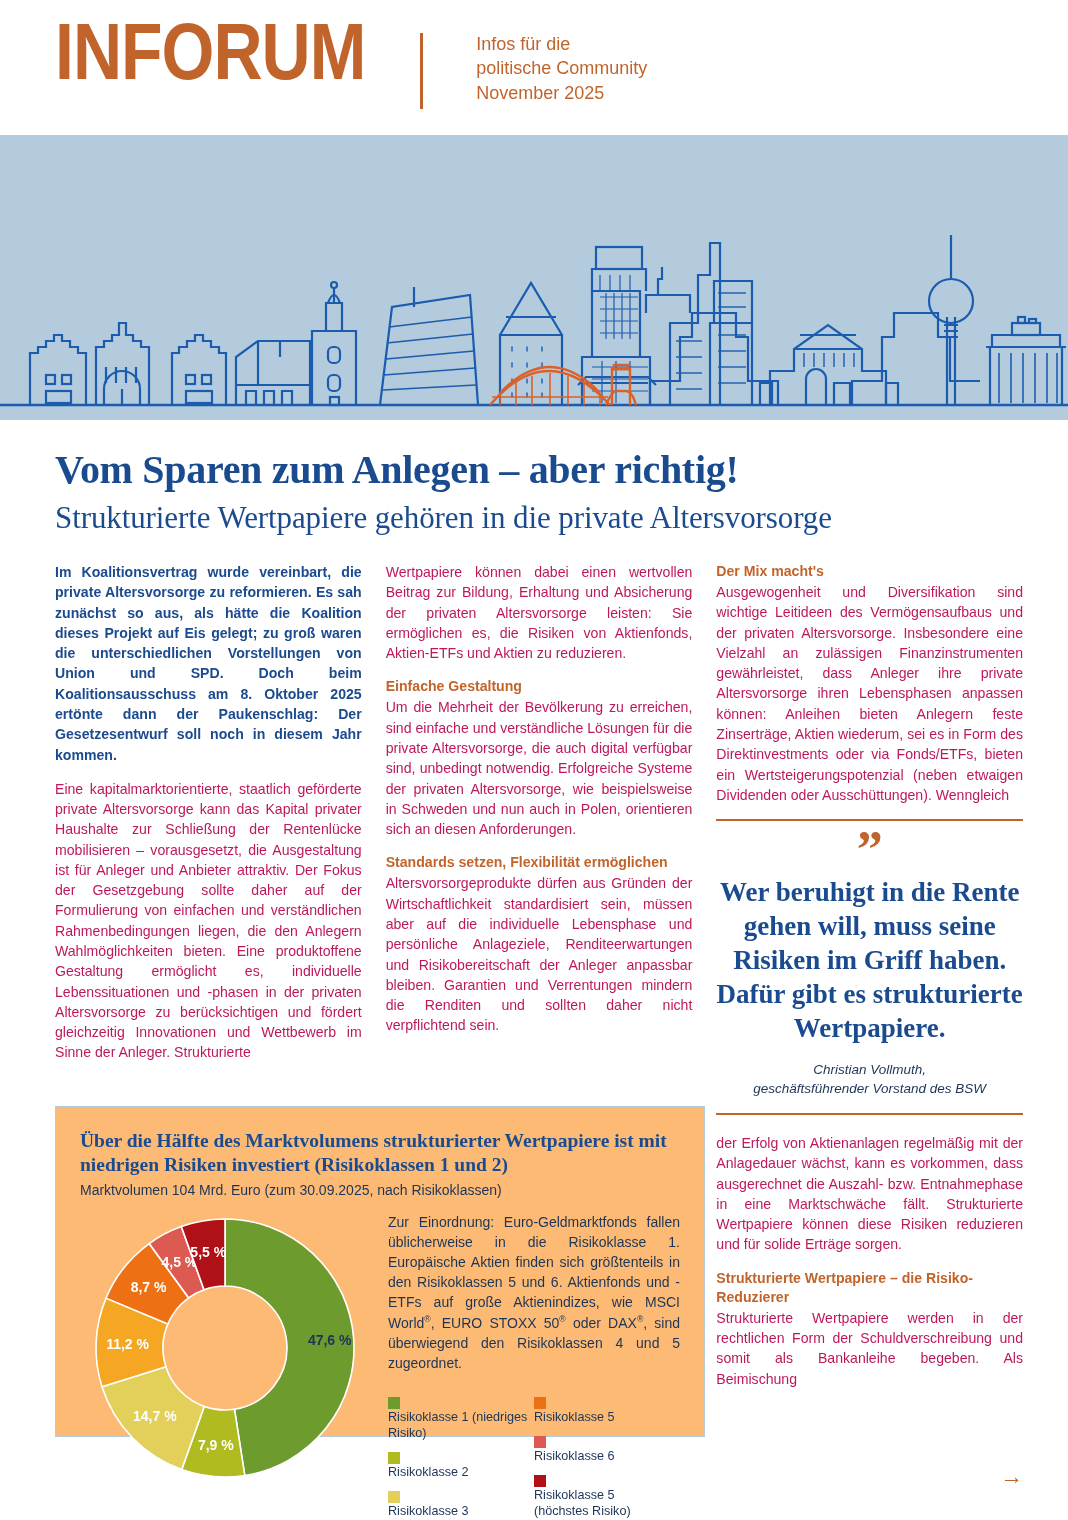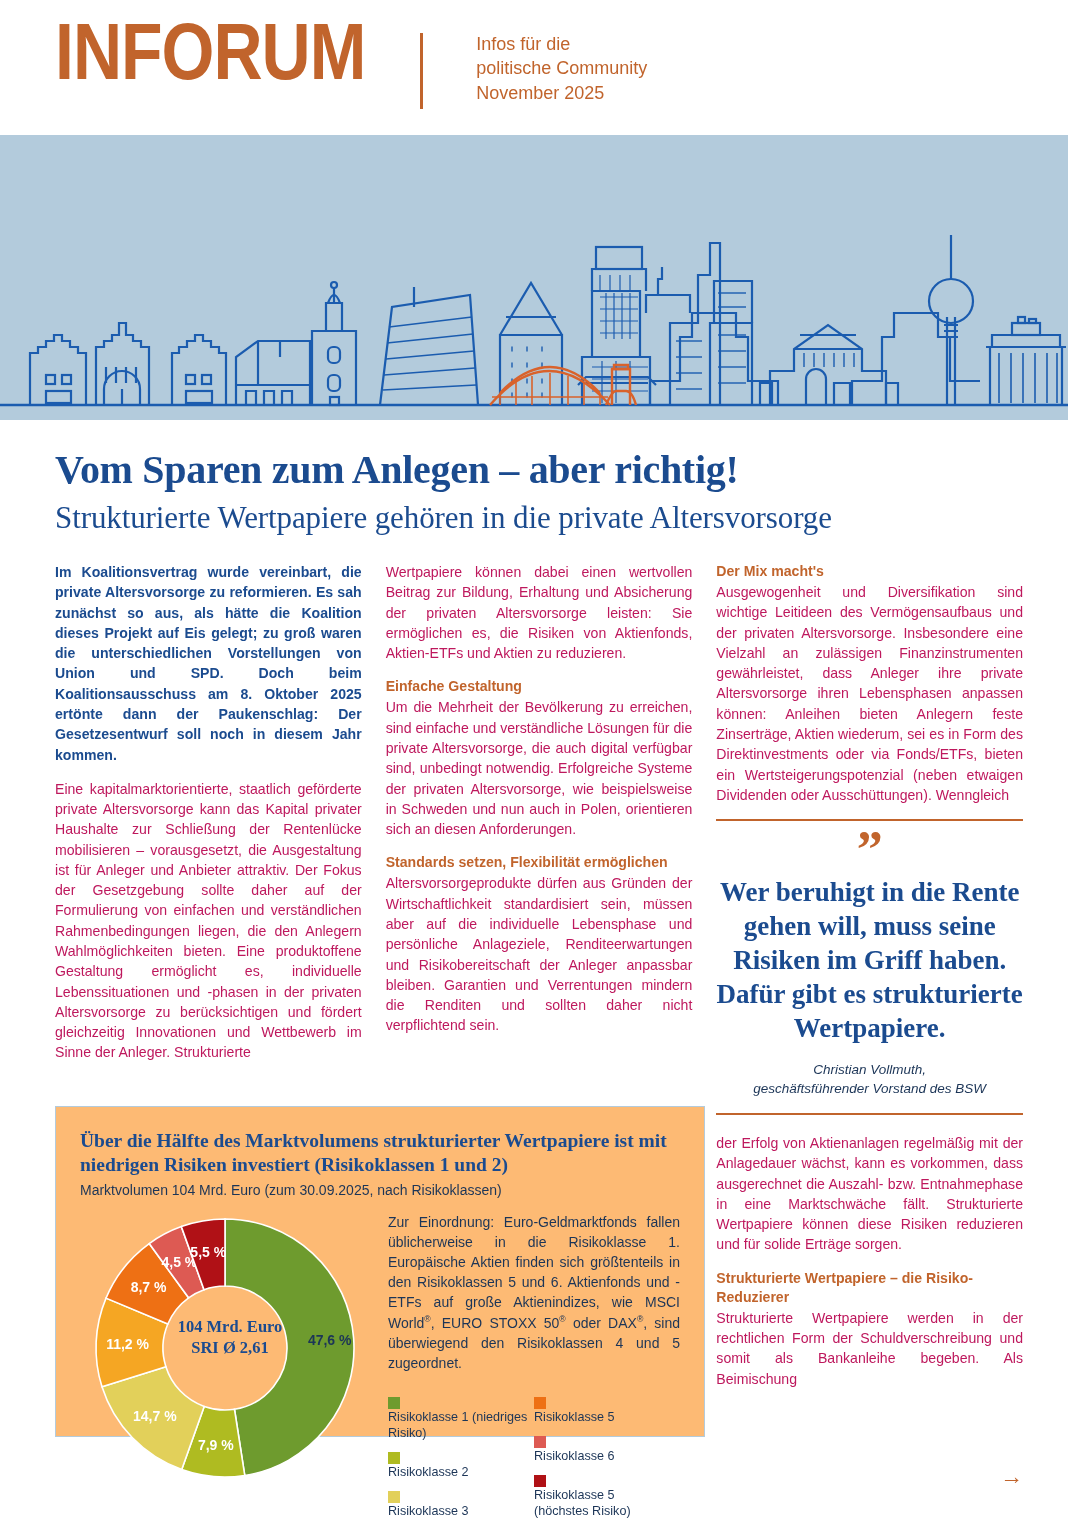--- a/index.html
+++ b/index.html
@@ -517,24 +517,20 @@
             <text x="74.82423063345195" y="208.68760147776737" text-anchor="middle" font-family="&quot;Liberation Sans&quot;, sans-serif" font-size="14" font-weight="700" fill="#ffffff">14,7 %</text>
             <path d="M 21.99251464781834 174.86075845030325 A 129 129 0 0 1 26.033682840826444 86.11999016055702 L 87.82239020256776 112.02666193763206 A 62 62 0 0 0 85.88012331910649 154.67726375130854 Z" fill="#F5A623" stroke="#ffffff" stroke-width="1.6"></path>
             <text x="47.60094092119196" y="136.564541673867" text-anchor="middle" font-family="&quot;Liberation Sans&quot;, sans-serif" font-size="14" font-weight="700" fill="#ffffff">11,2 %</text>
             <path d="M 26.033682840826444 86.11999016055702 A 129 129 0 0 1 69.24122520700683 31.589234071076064 L 108.58880591344516 85.81808149152494 A 62 62 0 0 0 87.82239020256776 112.02666193763206 Z" fill="#EE7014" stroke="#ffffff" stroke-width="1.6"></path>
             <text x="68.58101876073394" y="80.44928318877882" text-anchor="middle" font-family="&quot;Liberation Sans&quot;, sans-serif" font-size="14" font-weight="700" fill="#ffffff">8,7 %</text>
             <path d="M 69.24122520700683 31.589234071076064 A 129 129 0 0 1 101.34471270145644 14.611302458253462 L 124.01838905031241 77.65814536753268 A 62 62 0 0 0 108.58880591344516 85.81808149152494 Z" fill="#DD5A53" stroke="#ffffff" stroke-width="1.6"></path>
             <text x="99.41876541197271" y="54.810667403493454" text-anchor="middle" font-family="&quot;Liberation Sans&quot;, sans-serif" font-size="14" font-weight="700" fill="#ffffff">4,5 %</text>
             <path d="M 101.34471270145644 14.611302458253462 A 129 129 0 0 1 144.99999999999997 7 L 145 74 A 62 62 0 0 0 124.01838905031241 77.65814536753268 Z" fill="#B01116" stroke="#ffffff" stroke-width="1.6"></path>
             <text x="128.2534923236006" y="44.94894857085481" text-anchor="middle" font-family="&quot;Liberation Sans&quot;, sans-serif" font-size="14" font-weight="700" fill="#ffffff">5,5 %</text>
           </svg>
-        <div class="donut-center">
-          <div>104 Mrd. Euro</div>
-          <div>SRI Ø 2,61</div>
-        </div>
       </div>
 
       <div class="chart-right">
         <div class="chart-note">
           Zur Einordnung: Euro-Geldmarktfonds fallen üblicherweise in die Risikoklasse 1.
           Europäische Aktien finden sich größtenteils in den Risikoklassen 5 und 6. Aktienfonds
           und -ETFs auf große Aktienindizes, wie MSCI World<span class="sup">®</span>,
           EURO STOXX 50<span class="sup">®</span> oder
           DAX<span class="sup">®</span>, sind überwiegend
           den Risikoklassen 4 und 5 zugeordnet.

